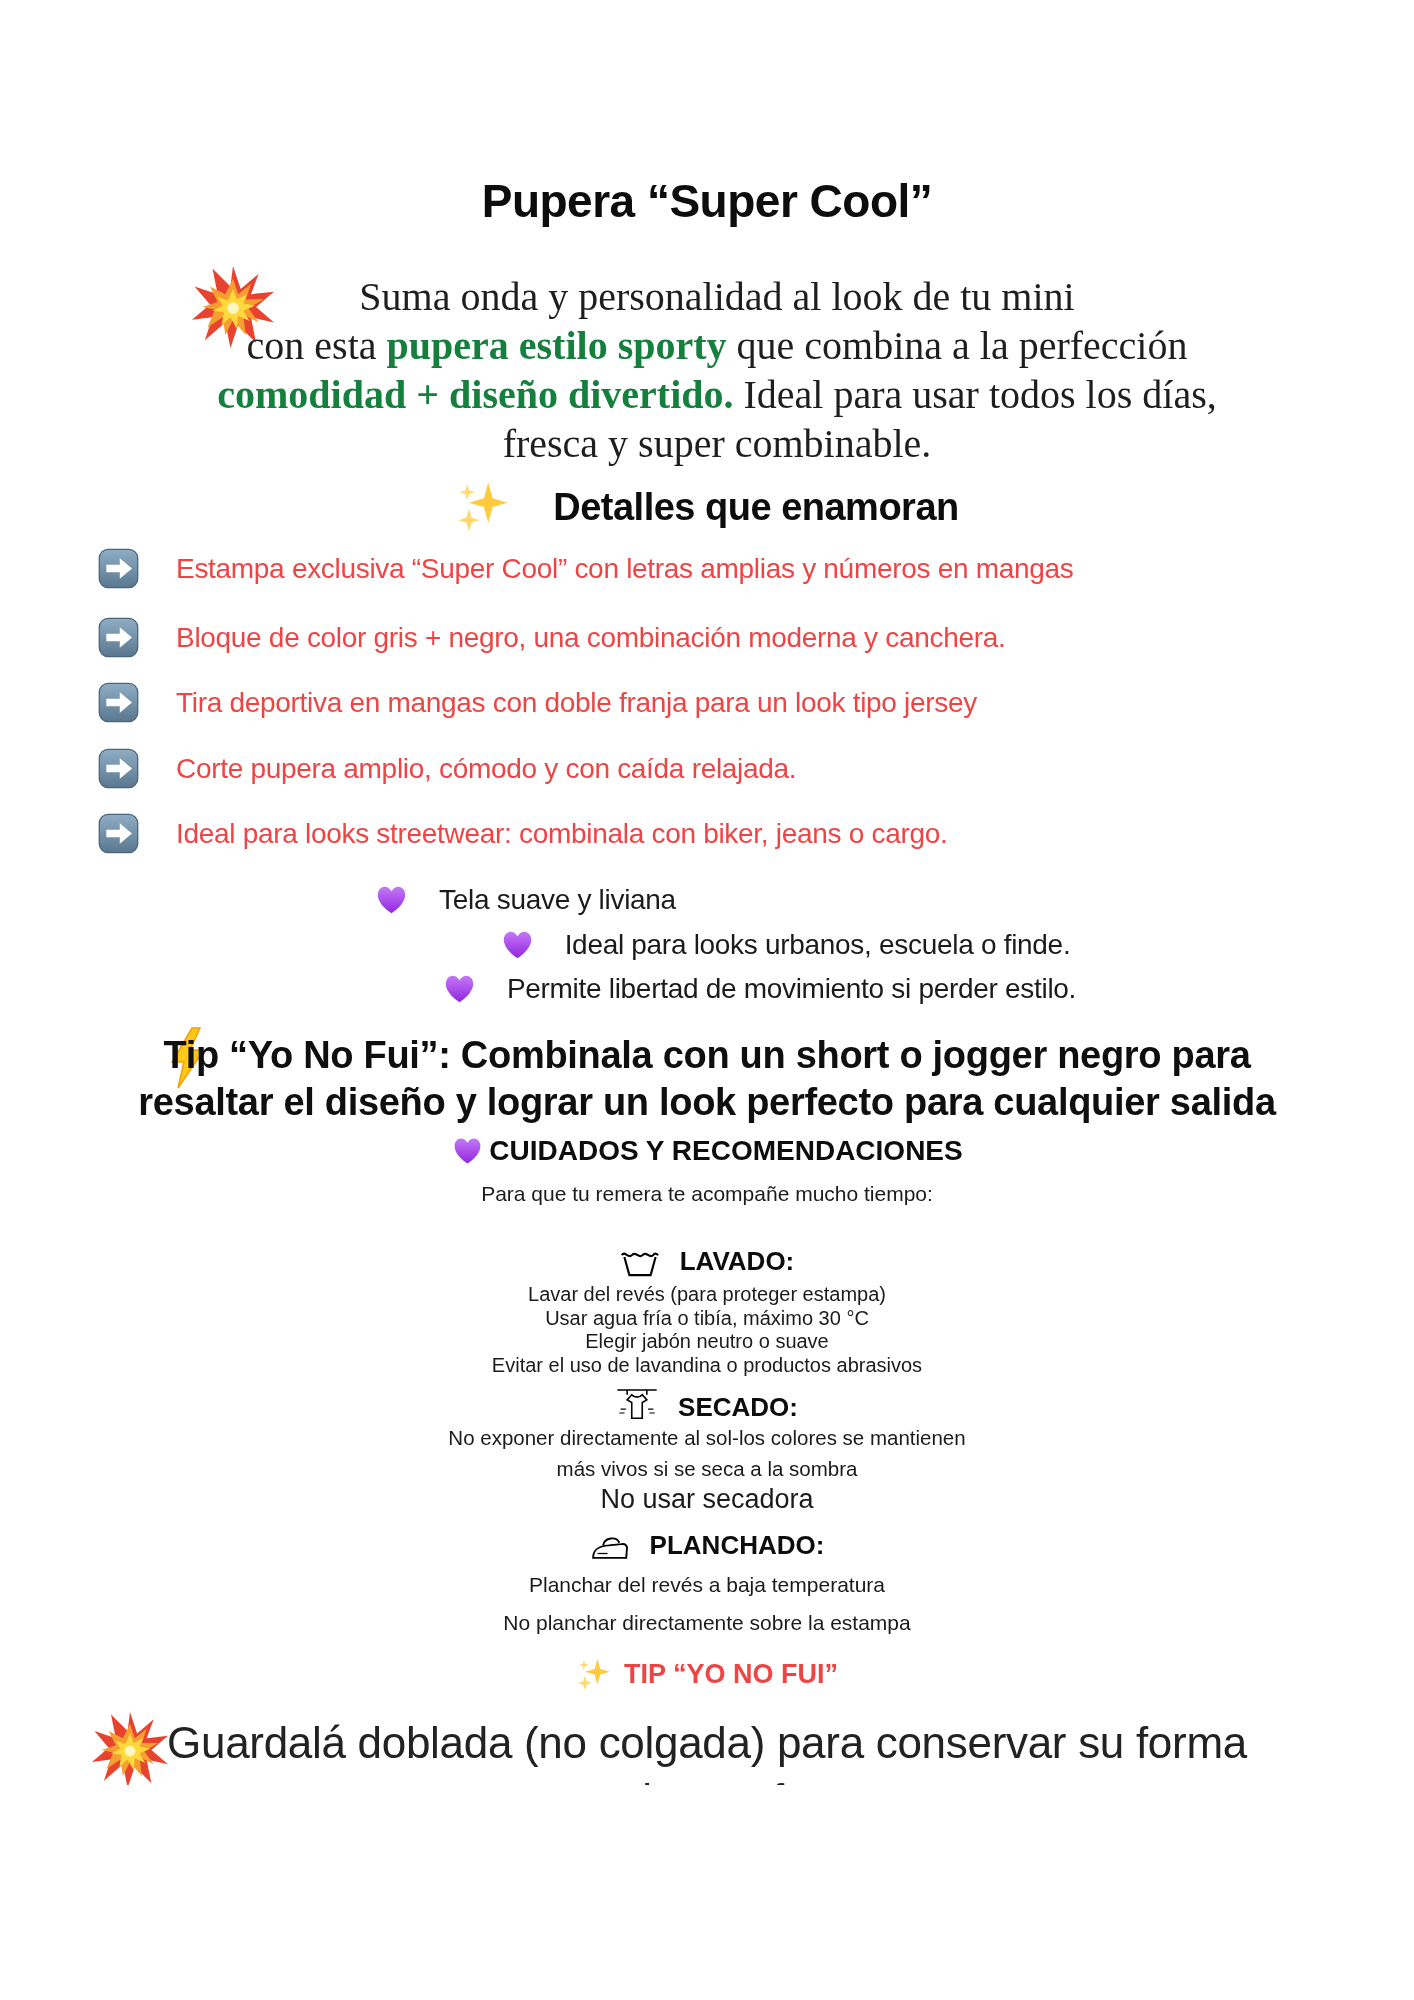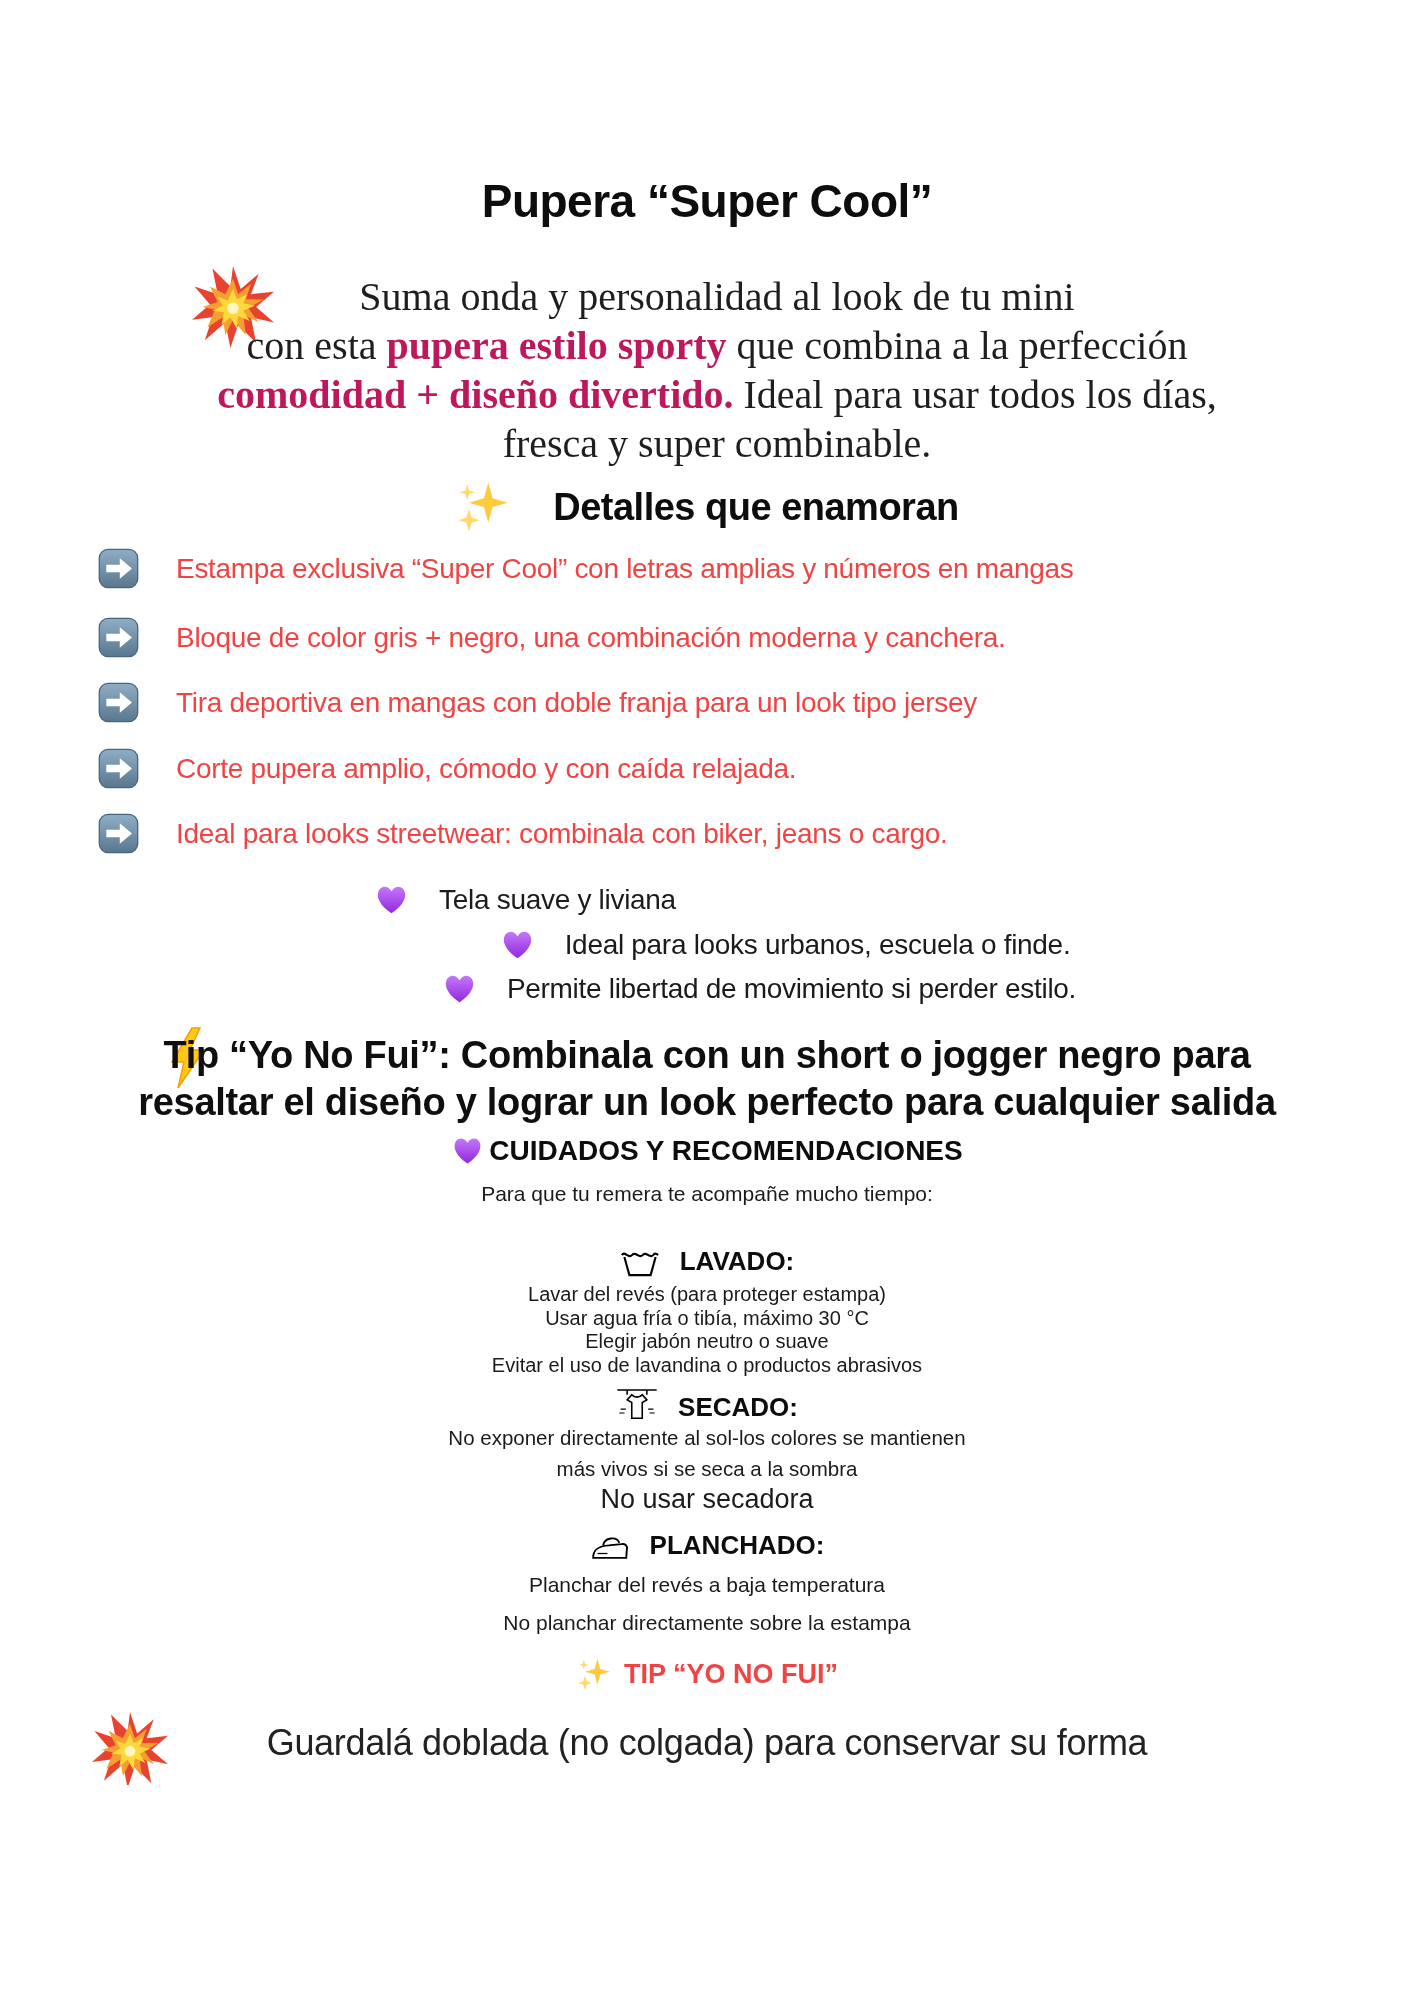--- a/index.html
+++ b/index.html
@@ -6,21 +6,21 @@
   .page{
     position:relative;width:1414px;height:1785px;background:#ffffff;
     font-family:"Liberation Sans",sans-serif;color:#1b1b1b;overflow:hidden;
   }
   .abs{position:absolute;left:0;right:0;}
   .center{text-align:center;}
   
   .title{top:174px;font-size:46px;font-weight:700;color:#0d0d0d;letter-spacing:-.5px;}
   
   .intro{top:272px;font-family:"Liberation Serif",serif;font-size:40px;line-height:49px;color:#1e1e1e;padding-left:20px;}
-  .intro b{font-weight:700;color:#be185d;}
+  .intro b{font-weight:700;color:#15803d;}
   .boom-intro{position:absolute;left:192px;top:266px;width:82px;height:82px;}
   
   .detalles{top:478px;display:flex;justify-content:center;align-items:center;gap:42px;}
   .detalles .txt{font-size:38px;font-weight:700;color:#0d0d0d;letter-spacing:-.5px;}
   .spark-big{width:56px;height:58px;}
   
   .bullets{position:absolute;left:98px;top:540px;right:40px;}
   .b-row{display:flex;align-items:center;gap:37px;}
   .b-row .ic{flex:0 0 41px;width:41px;height:41px;}
   .b-row .txt{font-size:28px;letter-spacing:-.3px;color:#ef4444;}
@@ -50,21 +50,21 @@
   .lavado-lines{top:1283px;font-size:20px;line-height:23.5px;}
   .secado{top:1386px;}
   .secado-lines{top:1422px;font-size:20.5px;line-height:31px;}
   .secadora{top:1484px;font-size:27px;}
   .planchado{top:1530px;}
   .planchado-lines{top:1566px;font-size:21px;line-height:38px;}
   
   .tip2{top:1656px;display:flex;justify-content:center;align-items:center;gap:12px;}
   .tip2 .txt{font-size:27px;font-weight:700;color:#ef4444;}
   .spark-sm{width:36px;height:37px;}
-  .final{top:1714px;font-size:36px;line-height:57px;color:#222;letter-spacing:-.3px;}
+  .final{top:1714px;font-size:44px;line-height:57px;color:#222;letter-spacing:-.3px;}
   .boom-final{position:absolute;left:92px;top:1712px;width:76px;height:76px;}
   .ic svg,.icsvg{display:block;width:100%;height:100%;}
 </style>
 </head>
 <body>
 
 <svg width="0" height="0" style="position:absolute" aria-hidden="true">
   <defs>
     <linearGradient id="gradArrow" x1="0" y1="0" x2="0" y2="1">
       <stop offset="0" stop-color="#8FAEC5"></stop>

